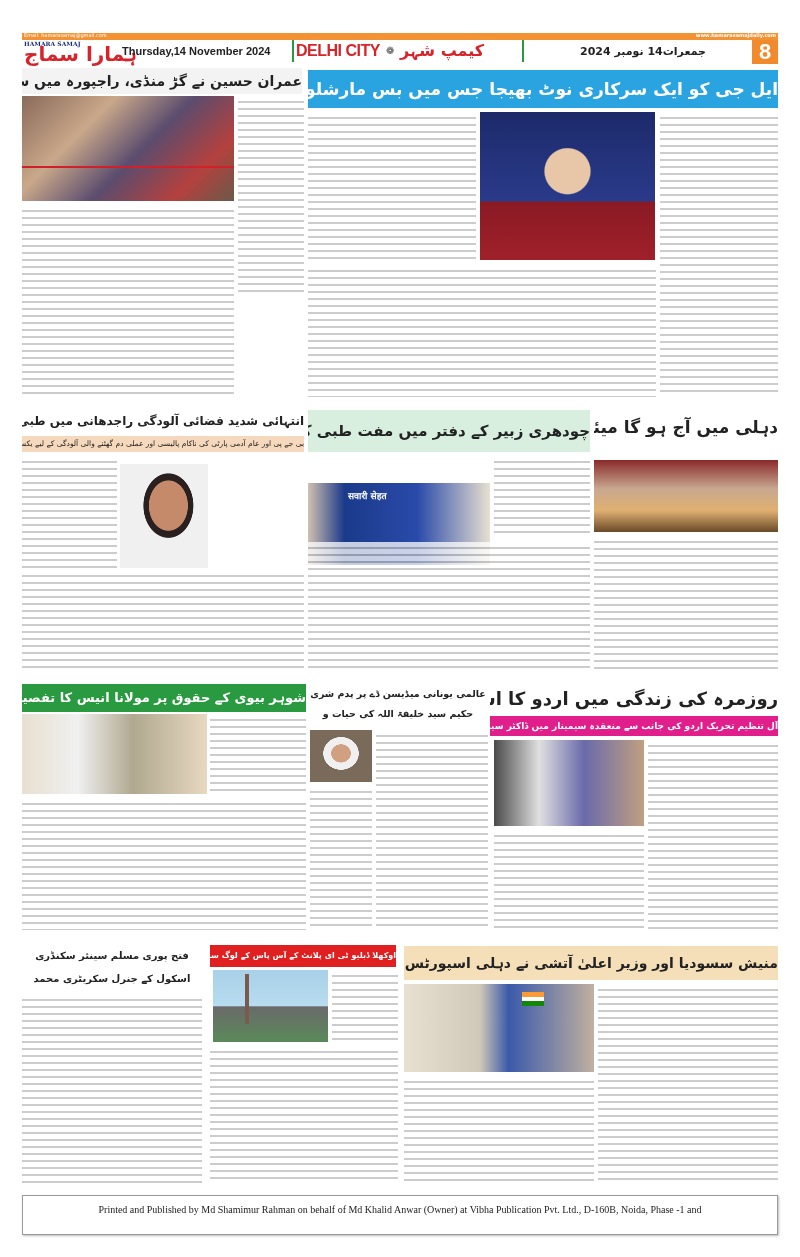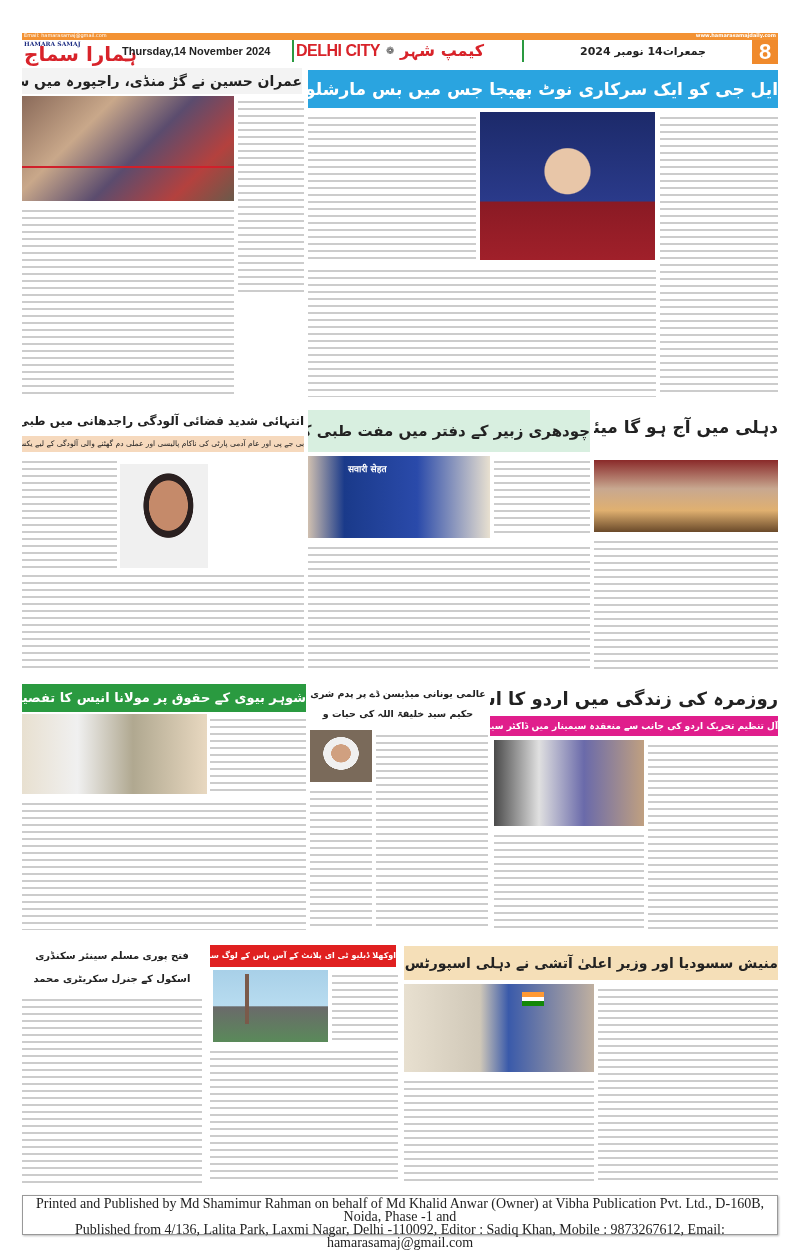--- a/index.html
+++ b/index.html
@@ -16,21 +16,21 @@
   .city-en { position: absolute; left: 274px; top: 2px; font-family: Liberation Sans, sans-serif; font-weight: bold; font-size: 16px; color: #d8232a; letter-spacing: -0.5px; }
   .city-ur { position: absolute; left: 378px; top: 1px; font-size: 16px; font-weight: bold; color: #d8232a; direction: rtl; }
   .flower { position: absolute; left: 364px; top: 5px; font-size: 10px; color: #444; }
   .date-ur { position: absolute; left: 558px; top: 5px; font-size: 11px; font-weight: bold; direction: rtl; }
   .pageno { position: absolute; right: 0; top: 0; width: 26px; height: 24px; background: #f08a2c; color: #fff; font-family: "Liberation Sans", sans-serif; font-weight: bold; font-size: 22px; text-align: center; line-height: 24px; }
 
   .headline { direction: rtl; font-weight: bold; text-align: center; white-space: nowrap; overflow: hidden; }
   .col-text { background: repeating-linear-gradient(to bottom, #fff 0, #fff 5px, #bbb 5px, #bbb 7px); opacity: 0.75; }
   .photo { overflow: hidden; }
 
-  .footer { left: 22px; top: 1195px; width: 756px; height: 40px; border: 1px solid #999; box-shadow: 1px 1px 2px #bbb; text-align: center; font-family: "Liberation Serif", serif; font-size: 14px; color: #222; padding-top: 1px; line-height: 13px; }
+  .footer { left: 22px; top: 1195px; width: 756px; height: 40px; border: 1px solid #999; box-shadow: 1px 1px 2px #bbb; text-align: center; font-family: "Liberation Serif", serif; font-size: 10px; color: #222; padding-top: 7px; line-height: 13px; }
 </style>
 </head>
 <body>
 
 <div class="abs topbar">
   <span class="email">Email: hamarasamaj@gmail.com</span>
   <span class="web">www.hamarasamajdaily.com</span>
 </div>
 
 <div class="abs masthead">
@@ -65,21 +65,21 @@
 <div class="abs headline" style="left:22px;top:408px;width:282px;height:26px;font-size:12px;line-height:26px;">انتہائی شدید فضائی آلودگی راجدھانی میں طبی ایمرجنسی کے مقام تک پہنچ چکی ہے</div>
 <div class="abs" style="left:22px;top:436px;width:282px;height:16px;background:#f6d9bd;font-size:7.5px;line-height:16px;direction:rtl;text-align:center;white-space:nowrap;overflow:hidden;">
   <span>بی جے پی اور عام آدمی پارٹی کی ناکام پالیسی اور عملی دم گھٹنے والی آلودگی کے لیے یکساں طور پر ذمہ دار ہیں</span>:
   
 </div>
 <div class="abs col-text" style="left:22px;top:456px;width:95px;height:112px;"></div>
 <div class="abs photo" style="left:120px;top:464px;width:88px;height:104px;background:radial-gradient(ellipse at 55% 40%,#c58a6a 0 28%,#2a2020 29% 36%,#f0f0f0 37%);"></div>
 <div class="abs col-text" style="left:22px;top:570px;width:282px;height:100px;"></div>
 
 <div class="abs headline" style="left:308px;top:410px;width:282px;height:42px;background:#d8efe0;font-size:15px;line-height:42px;">چودھری زبیر کے دفتر میں مفت طبی کیمپ کا انعقاد</div>
-<div class="abs photo" style="left:308px;top:456px;width:182px;height:82px;background:linear-gradient(to right,#d0c0b0 0%,#1a3a8a 20%,#2a4aaa 60%,#e8e0d0 100%);">
+<div class="abs photo" style="left:308px;top:483px;width:182px;height:82px;background:linear-gradient(to right,#d0c0b0 0%,#1a3a8a 20%,#2a4aaa 60%,#e8e0d0 100%);">
   <span style="position:absolute;left:40px;top:6px;font-size:9px;color:#fff;font-weight:bold;">सवारी सेहत</span>
 </div>
 <div class="abs col-text" style="left:494px;top:456px;width:96px;height:82px;"></div>
 <div class="abs col-text" style="left:308px;top:542px;width:282px;height:128px;"></div>
 
 <div class="abs headline" style="left:594px;top:410px;width:184px;height:34px;font-size:17px;line-height:34px;">دہلی میں آج ہو گا میئر کا انتخاب</div>
 <div class="abs photo" style="left:594px;top:460px;width:184px;height:72px;background:linear-gradient(to bottom,#8a2a2a 0%,#c8a890 40%,#e0b070 70%,#6a4a2a 100%);"></div>
 <div class="abs col-text" style="left:594px;top:536px;width:184px;height:134px;"></div>
 
 <div class="abs headline" style="left:22px;top:684px;width:284px;height:28px;background:#2a9a40;color:#fff;font-size:13px;line-height:28px;">شوہر بیوی کے حقوق پر مولانا انیس کا تفصیلی بیان</div>
@@ -110,14 +110,13 @@
 
 <div class="abs headline" style="left:404px;top:946px;width:374px;height:34px;background:#f5dfb8;font-size:14px;line-height:34px;">منیش سسودیا اور وزیر اعلیٰ آتشی نے دہلی اسپورٹس اسکول میں طلباء سے ملاقات کی</div>
 <div class="abs photo" style="left:404px;top:984px;width:190px;height:88px;background:linear-gradient(to right,#e8e0d0 0%,#d0c8b8 40%,#3a5aaa 55%,#c0b0a0 100%);">
   <div style="position:absolute;left:118px;top:8px;width:22px;height:14px;background:linear-gradient(to bottom,#ff9933 0 33%,#fff 33% 66%,#138808 66%);"></div>
 </div>
 <div class="abs col-text" style="left:598px;top:984px;width:180px;height:200px;"></div>
 <div class="abs col-text" style="left:404px;top:1076px;width:190px;height:108px;"></div>
 
 <div class="abs footer">
   <div>Printed and Published by Md Shamimur Rahman on behalf of Md Khalid Anwar (Owner) at Vibha Publication Pvt. Ltd., D-160B, Noida, Phase -1 and</div>
-  <div>Published from 4/136, Lalita Park, Laxmi Nagar, Delhi -110092,  Editor : Sadiq Khan, Mobile : 9873267612, Email: hamarasamaj@gmail.com</div>
 </div>
 
 </body></html>

